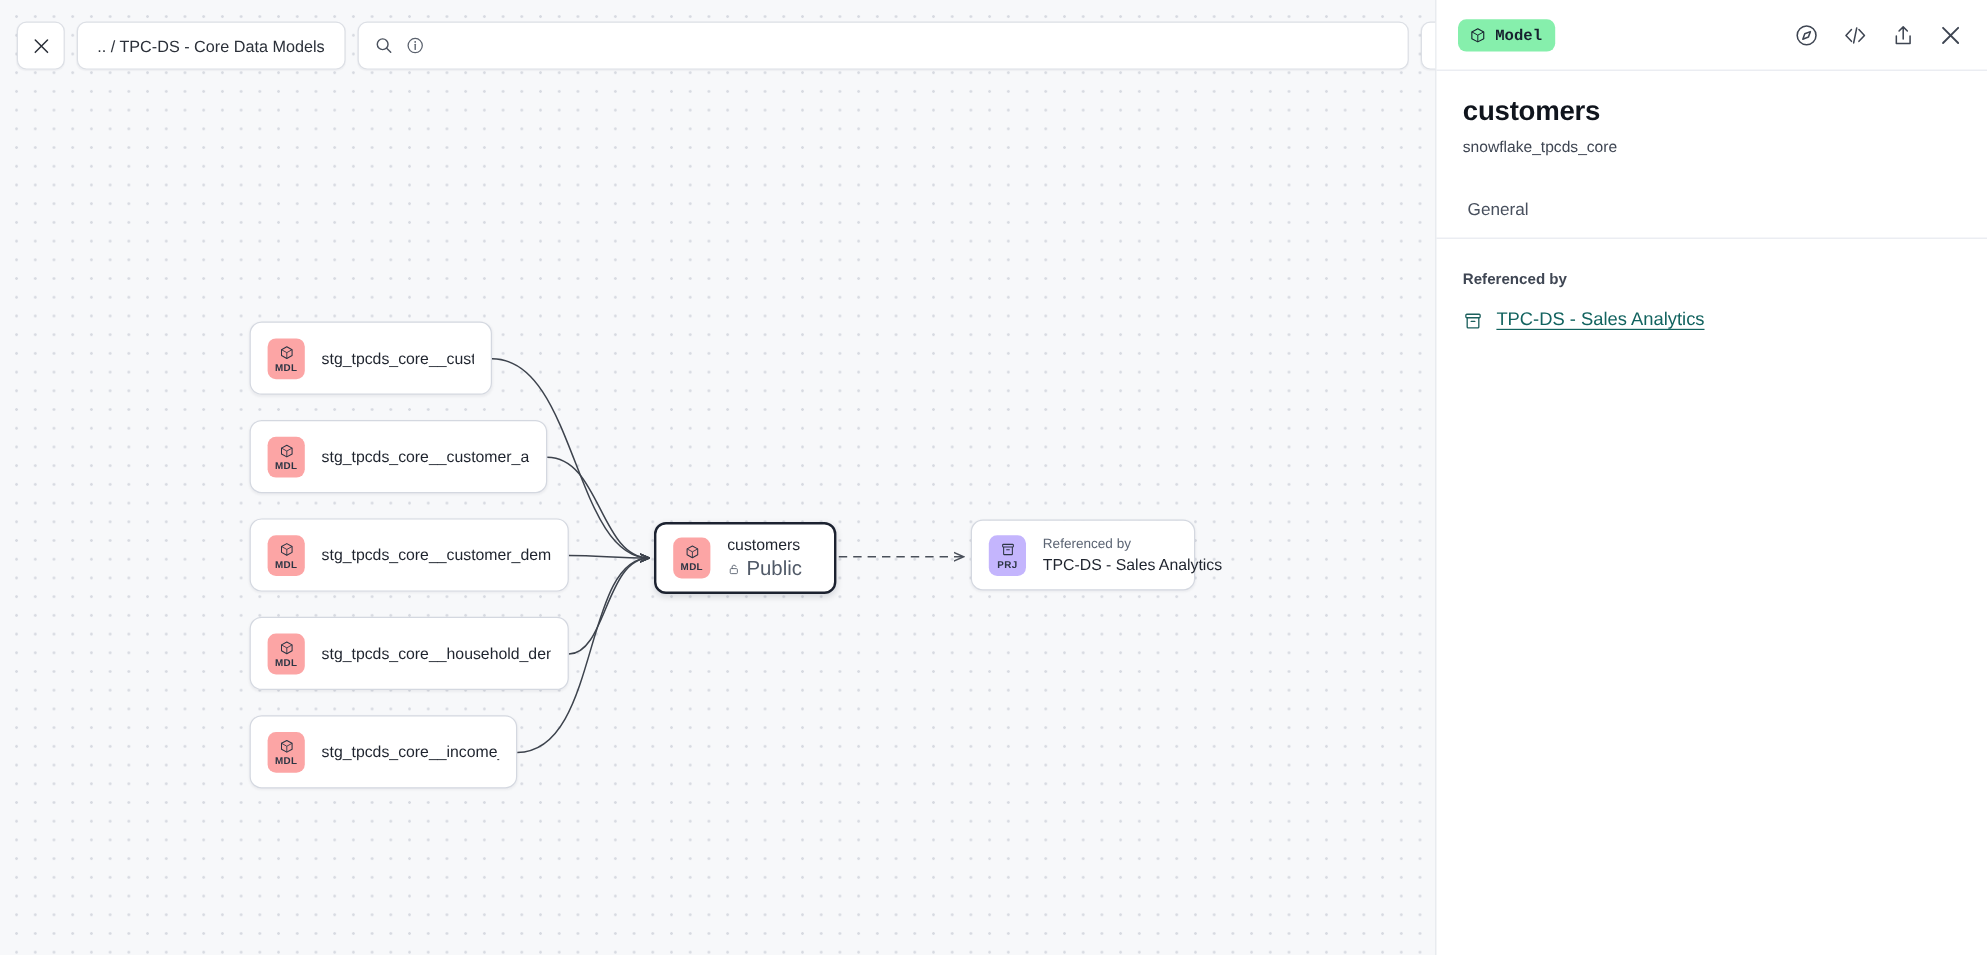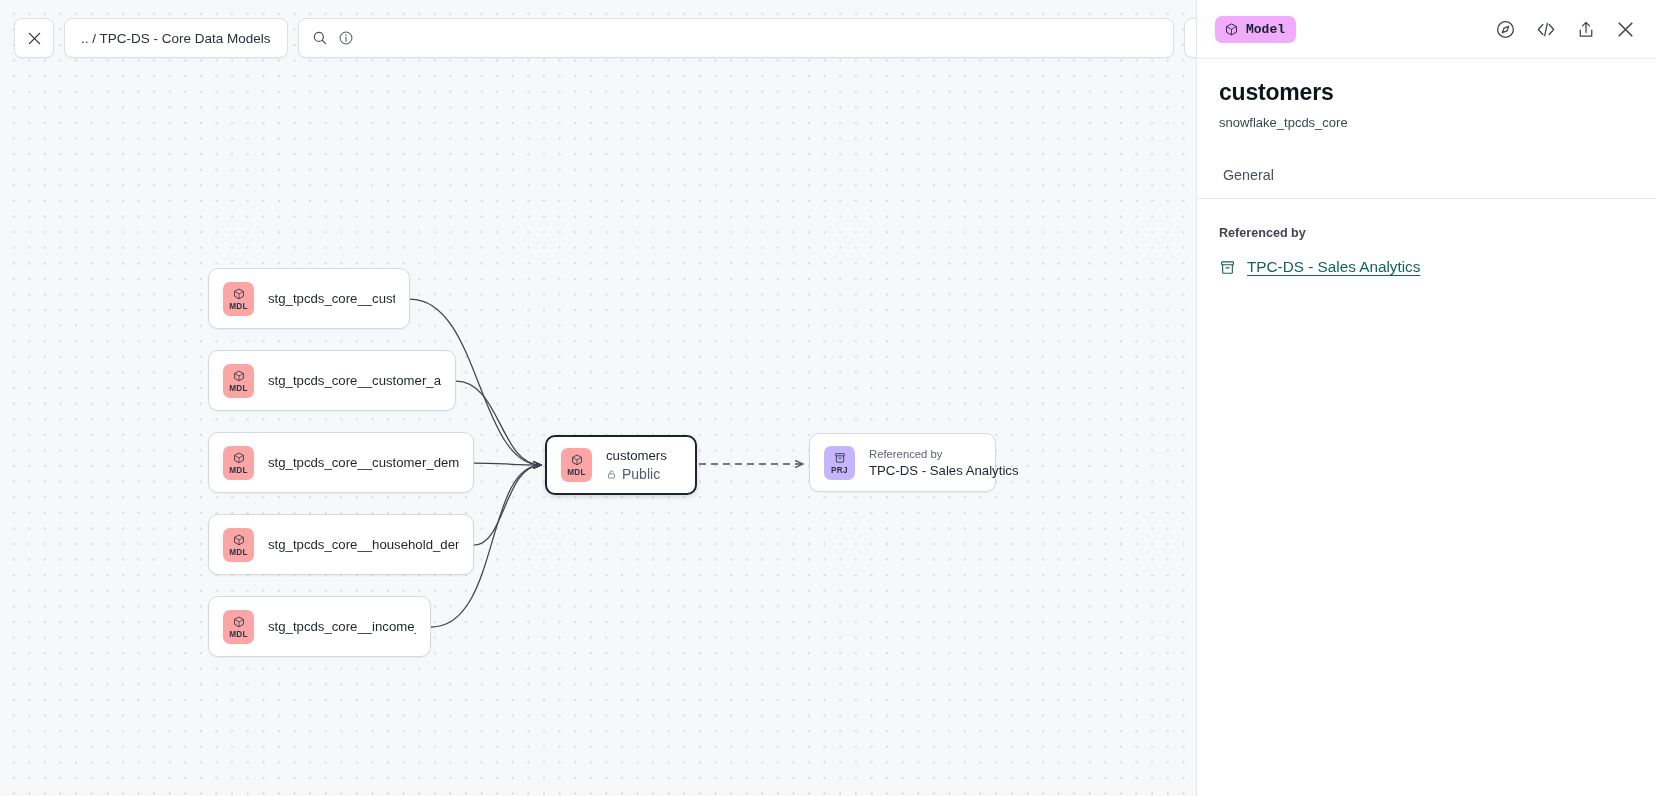--- a/index.html
+++ b/index.html
@@ -101,21 +101,21 @@
     font-size: 8.2px; font-weight: 700; letter-spacing: .3px;
     color: #2c3544; line-height: 9px; margin-top: 1px;
   }
   .node-label {
     font-size: 13.2px; color: #1f242e;
     white-space: nowrap; overflow: hidden;
   }
   .node-col { display: flex; flex-direction: column; gap: 3px; min-width: 0; }
   .node-title { font-size: 13.2px; color: #1f242e; white-space: nowrap; }
   .node-sub {
-    font-size: 14px; color: #515a68;
+    font-size: 17px; color: #515a68;
     display: flex; align-items: center; gap: 5px; white-space: nowrap; text-align: right;
   }
   .node-kicker { font-size: 11.3px; color: #5b6473; white-space: nowrap; }
 
   svg.edges { position: absolute; inset: 0; width: 1196px; height: 796px; z-index: 3; }
 
   
   .panel {
     position: relative;
     width: 460px; height: 796px;
@@ -124,21 +124,21 @@
     display: flex; flex-direction: column;
   }
   .panel-top {
     height: 58px;
     display: flex; align-items: center;
     padding: 0 20px 0 18px;
     gap: 12px;
   }
   .type-chip {
     display: inline-flex; align-items: center; gap: 7px;
-    background: #f0abfc;
+    background: #86efac;
     border-radius: 7px;
     padding: 6px 11px 6px 9px;
     font-size: 13px; font-weight: 600; color: #17212e;
     font-family: "Liberation Mono", monospace;
     cursor: pointer;
   }
   .panel-actions { margin-left: auto; display: flex; align-items: center; gap: 19px; }
   .pa-btn { display: flex; cursor: pointer; }
   .panel-divider { height: 1px; background: #e6e9ef; }
   .panel-head { padding: 20px 22px 0 22px; }

